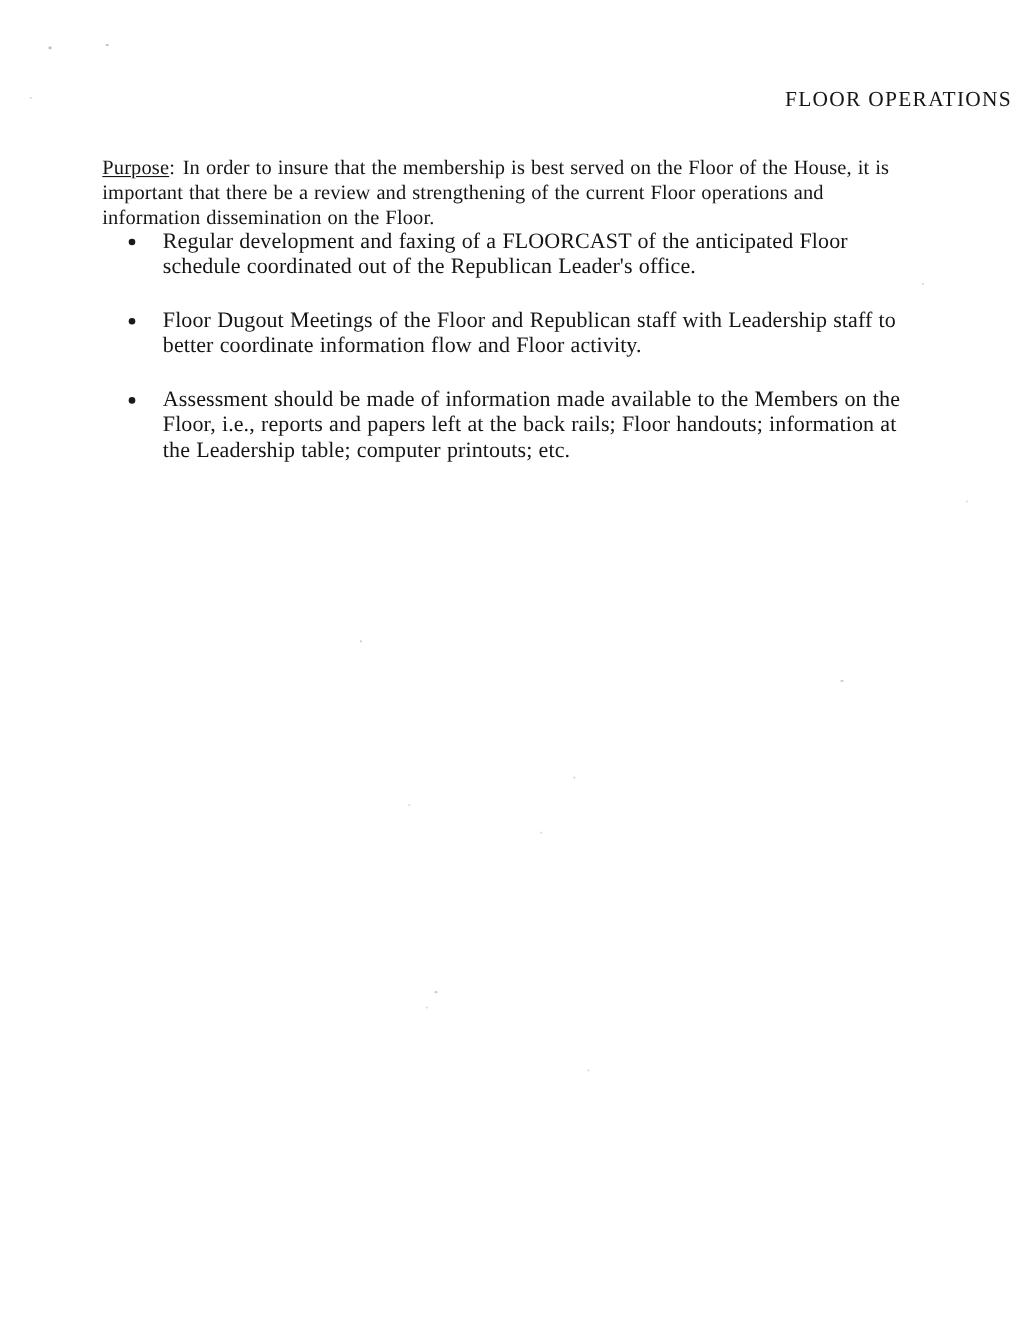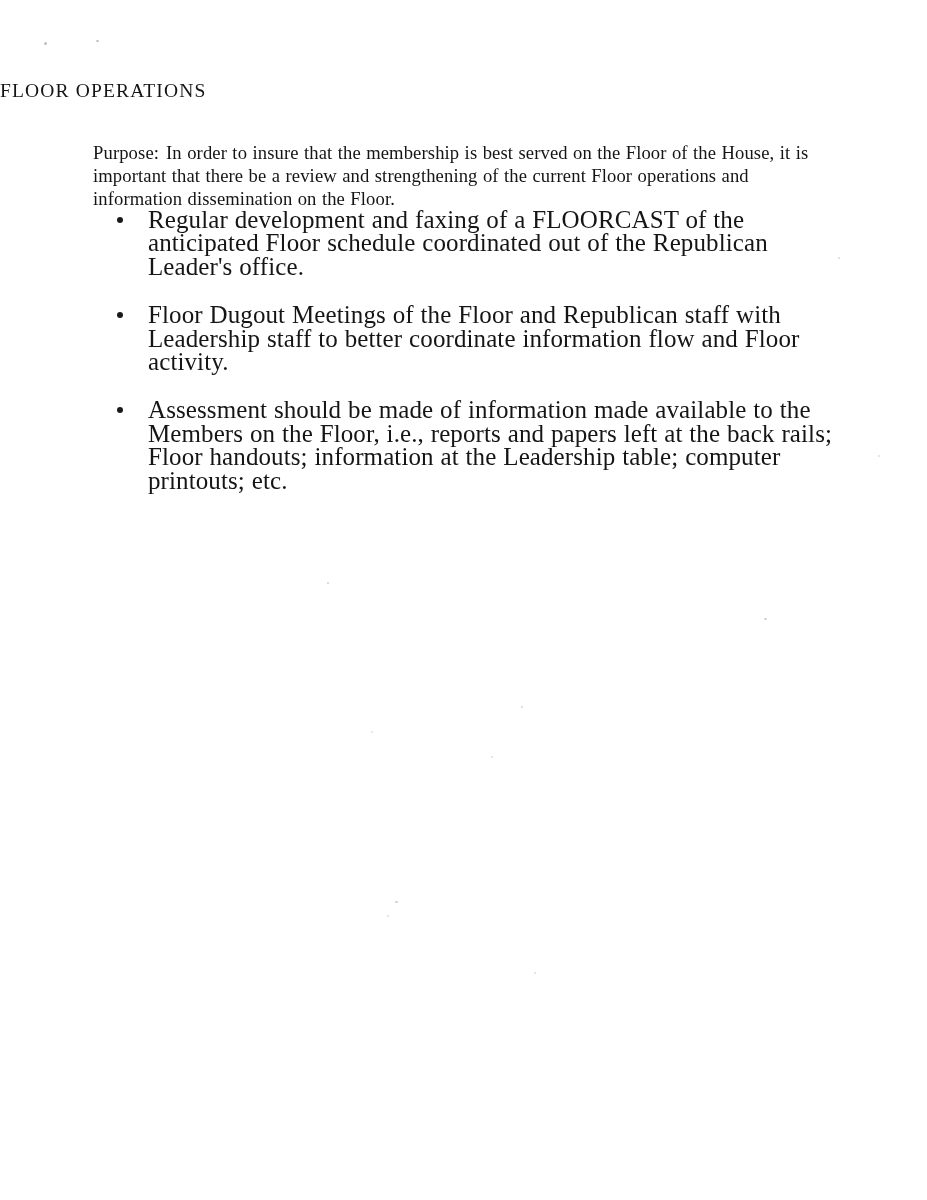--- a/index.html
+++ b/index.html
@@ -27,41 +27,42 @@
     opacity: .55;
     pointer-events: none;
   }
 
   
   .doc-title {
     position: absolute;
     top: 80px;
     left: 0;
     width: 920px;
-    text-align: left;
+    text-align: right;
     font-size: 19.5px;
     letter-spacing: 1.15px;
     line-height: 1.15;
     white-space: nowrap;
   }
 
   
   .purpose {
     position: absolute;
     top: 122px;
     left: 93px;
     width: 730px;
     font-size: 18.6px;
     line-height: 23.3px;
     text-align: left;
     letter-spacing: .12px;
     word-spacing: .6px;
   }
 
   .purpose .label {
+    text-decoration: underline;
     text-underline-offset: 2px;
     margin-top: 32px;
   }
 
   .purpose .gap {
     
     display: inline-block;
     width: 7px;
   }
 
@@ -70,21 +71,21 @@
     position: absolute;
     top: 208px;
     left: 93px;
     width: 740px;
   }
 
   .bullet-item {
     position: relative;
     padding-left: 55px;
     margin-bottom: 25px;
-    font-size: 25px;
+    font-size: 20px;
     line-height: 23.4px;
     letter-spacing: .1px;
     word-spacing: .5px;
   }
 
   .bullet-item:last-child {
     margin-bottom: 0;
   }
 
   .bullet-dot {

